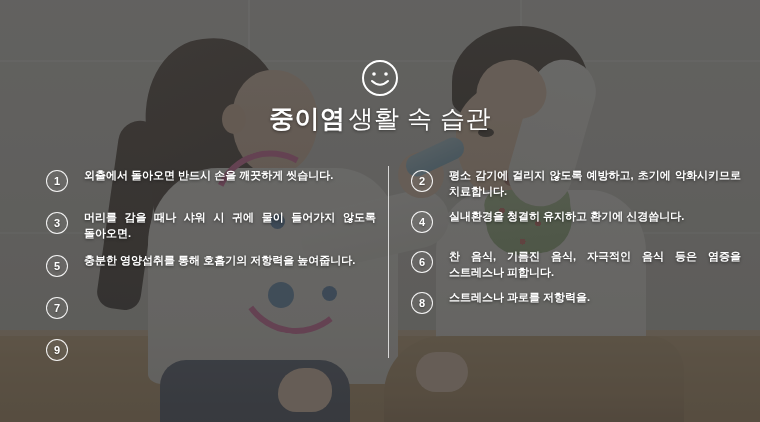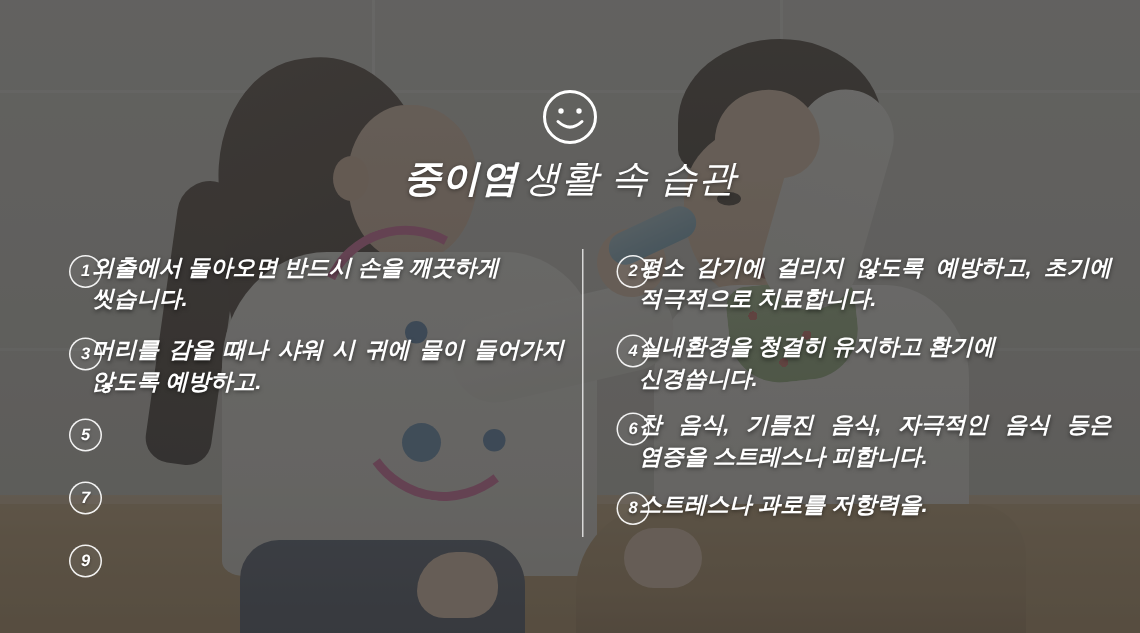--- a/index.html
+++ b/index.html
@@ -147,21 +147,21 @@
   .boy-foot{
     position:absolute;left:416px;top:352px;width:52px;height:40px;
     background:#eac6ab;border-radius:24px;
   }
 
   
   .overlay{position:absolute;inset:0;background:rgba(38,38,38,.64);}
   .overlay2{position:absolute;inset:0;background:rgba(92,90,88,.34);}
 
   
-  .content{position:absolute;inset:0;font-style:italic;}
+  .content{position:absolute;inset:0;}
 
   .smiley{
     position:absolute;left:361px;top:59px;width:38px;height:38px;
   }
   .smiley svg{display:block;}
 
   .title{
     position:absolute;left:0;right:0;top:102px;
     text-align:center;color:#ffffff;
     font-size:25px;letter-spacing:.5px;white-space:nowrap;
@@ -185,22 +185,22 @@
   .badge{
     position:absolute;left:0;top:2px;width:22px;height:22px;border-radius:50%;
     border:1px solid rgba(255,255,255,.92);
     background:rgba(255,255,255,.06);
     color:#ffffff;font-size:11px;font-weight:700;
     display:flex;align-items:center;justify-content:center;
     box-sizing:border-box;
     text-shadow:0 1px 2px rgba(0,0,0,.4);
   }
   .txt{
-    margin-left:15px;color:#ffffff;
-    font-size:15px;font-weight:700;line-height:1.42;
+    margin-left:38px;color:#ffffff;
+    font-size:11px;font-weight:700;line-height:1.42;
     text-align:justify;text-justify:inter-character;
     text-shadow:0 1px 3px rgba(0,0,0,.55);
     word-break:keep-all;
   }
   .txt.single{text-align:left;}
 </style>
 </head>
 <body>
 
 <div class="stage">
@@ -263,42 +263,43 @@
 
     <div class="col col-left">
 
       <div class="item">
         <div class="badge">1</div>
         <div class="txt single">외출에서 돌아오면 반드시 손을 깨끗하게 씻습니다.</div>
       </div>
 
       <div class="item">
         <div class="badge">3</div>
-        <div class="txt">머리를 감을 때나 샤워 시 귀에 물이 들어가지 않도록 예방하고.</div>
+        <div class="txt">머리를 감을 때나 샤워 시 귀에 물이 들어가지 않도록 돌아오면.</div>
       </div>
 
       <div class="item">
         <div class="badge">5</div>
+        <div class="txt single">충분한 영양섭취를 통해 호흡기의 저항력을 높여줍니다.</div>
       </div>
 
       <div class="item">
         <div class="badge">7</div>
       </div>
 
       <div class="item">
         <div class="badge">9</div>
       </div>
 
     </div>
 
     <div class="col col-right">
 
       <div class="item item-r">
         <div class="badge">2</div>
-        <div class="txt">평소 감기에 걸리지 않도록 예방하고, 초기에 적극적으로 치료합니다.</div>
+        <div class="txt">평소 감기에 걸리지 않도록 예방하고, 초기에 악화시키므로 치료합니다.</div>
       </div>
 
       <div class="item item-r">
         <div class="badge">4</div>
         <div class="txt single">실내환경을 청결히 유지하고 환기에 신경씁니다.</div>
       </div>
 
       <div class="item item-r">
         <div class="badge">6</div>
         <div class="txt">찬 음식, 기름진 음식, 자극적인 음식 등은 염증을 스트레스나 피합니다.</div>

